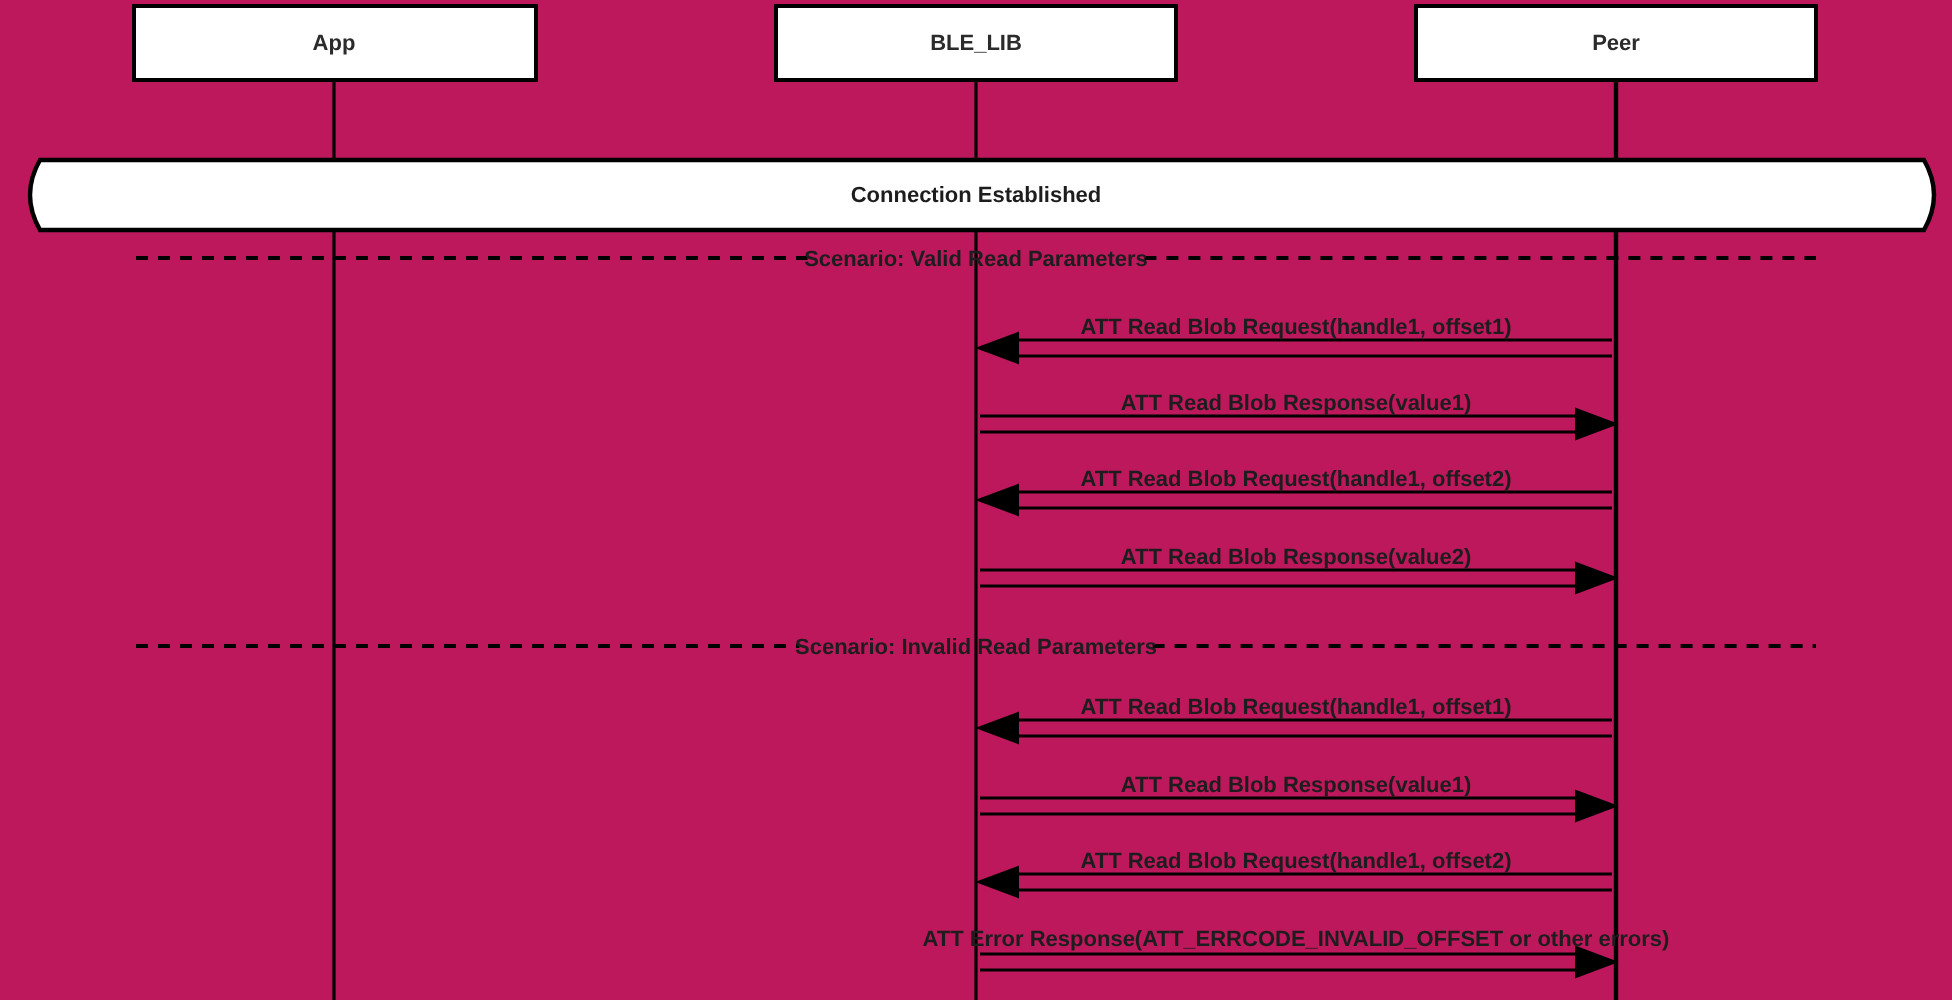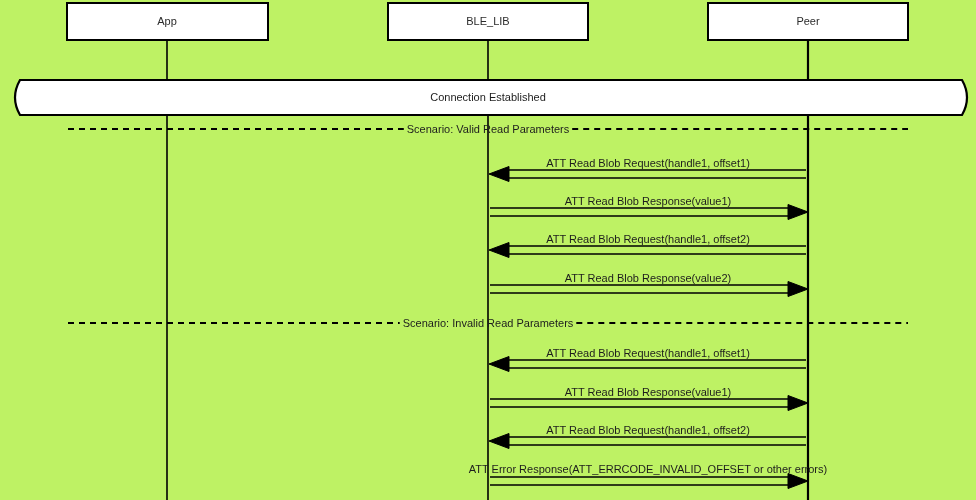--- a/index.html
+++ b/index.html
@@ -10,21 +10,22 @@
   body {
     font-family: "Liberation Sans", sans-serif;
     width: 976px;
     height: 500px;
     overflow: hidden;
   }
   #diagram-root {
     position: relative;
     width: 976px;
     height: 500px;
-    background: #bef264;
+    background: #be185d;
+    font-weight: bold;
   }
   svg#seq-svg {
     display: block;
     width: 976px;
     height: 500px;
   }
   .lifeline-box-rect {
     fill: #ffffff;
     stroke: #000000;
     stroke-width: 2;

